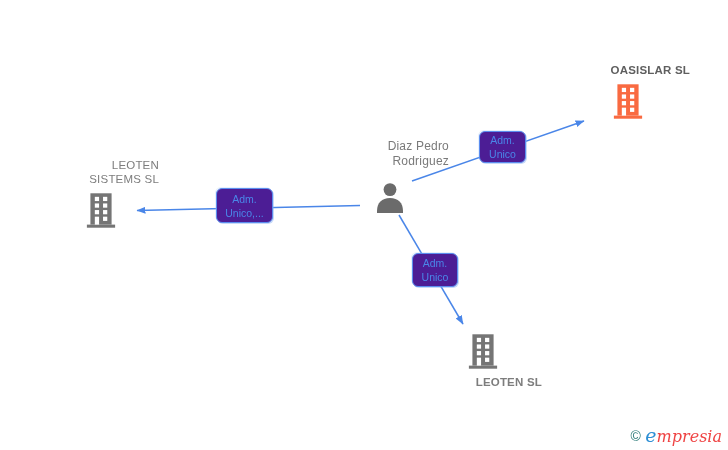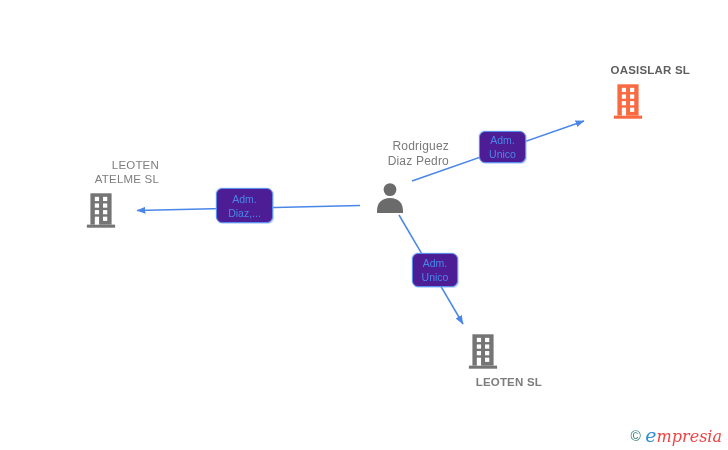--- a/index.html
+++ b/index.html
@@ -72,22 +72,22 @@
       <marker id="arrow" markerUnits="userSpaceOnUse" markerWidth="10" markerHeight="8" refX="8.5" refY="3.5" orient="auto">
         <path d="M0,0 L9,3.5 L0,7 Z" fill="#4a86e8"></path>
       </marker>
     </defs>
     <line x1="412" y1="181" x2="584" y2="121" stroke="#4a86e8" stroke-width="1.5" marker-end="url(#arrow)"></line>
     <line x1="360" y1="205.5" x2="137" y2="210.5" stroke="#4a86e8" stroke-width="1.5" marker-end="url(#arrow)"></line>
     <line x1="399" y1="215" x2="463" y2="324" stroke="#4a86e8" stroke-width="1.5" marker-end="url(#arrow)"></line>
   </svg>
 
   <div class="node-label person" style="left:329px; top:139px; width:120px;">
+    <div>Diaz Pedro</div>
     <div>Rodriguez</div>
-    <div>Diaz Pedro</div>
   </div>
   <div class="node" style="left:374px; top:181px;">
     <span class="icon-wrap person-icon">
       <svg width="32" height="32" viewBox="0 0 32 32">
         <circle cx="16" cy="8.6" r="6.4" fill="currentColor"></circle>
         <path d="M16,17 c-8.2,0 -13,5 -13,13 v2 h26 v-2 c0,-8 -4.8,-13 -13,-13 z" fill="currentColor"></path>
       </svg>
     </span>
   </div>
 
@@ -104,21 +104,21 @@
         <rect x="10" y="19" width="4.8" height="4.8" fill="#fff"></rect>
         <rect x="19.3" y="19" width="4.8" height="4.8" fill="#fff"></rect>
         <rect x="19.3" y="26.5" width="4.8" height="4.8" fill="#fff"></rect>
         <rect x="10" y="26.5" width="4.8" height="9" fill="#fff"></rect>
       </svg>
     </span>
   </div>
 
   <div class="node-label" style="left:39px; top:158px; width:120px;">
     <div>LEOTEN</div>
-    <div>ATELME SL</div>
+    <div>SISTEMS SL</div>
   </div>
   <div class="node" style="left:86px; top:193px;">
     <span class="icon-wrap company-icon">
       <svg width="30" height="35" viewBox="0 0 34 39">
         <rect x="5" y="0" width="24" height="35.5" fill="currentColor"></rect>
         <rect x="1" y="35.5" width="32" height="3.5" fill="currentColor"></rect>
         <rect x="10" y="4" width="4.8" height="4.8" fill="#fff"></rect>
         <rect x="19.3" y="4" width="4.8" height="4.8" fill="#fff"></rect>
         <rect x="10" y="11.5" width="4.8" height="4.8" fill="#fff"></rect>
         <rect x="19.3" y="11.5" width="4.8" height="4.8" fill="#fff"></rect>
@@ -147,21 +147,21 @@
     </span>
   </div>
   <div class="node-label" style="left:422px; top:375px; width:120px;font-weight:bold;">LEOTEN SL</div>
 
   <div class="edge-label" style="left:479px; top:131px; width:47px; height:32px;">
     <div>Adm.</div>
     <div>Unico</div>
   </div>
   <div class="edge-label" style="left:216px; top:188px; width:57px; height:35px;">
     <div>Adm.</div>
-    <div>Diaz,...</div>
+    <div>Unico,...</div>
   </div>
   <div class="edge-label" style="left:412px; top:253px; width:46px; height:34px;">
     <div>Adm.</div>
     <div>Unico</div>
   </div>
 
   <div class="logo">
     <span class="copy">©</span>
     <span class="brand brand-e">e</span><span class="brand brand-rest">mpresia</span>
   </div>

